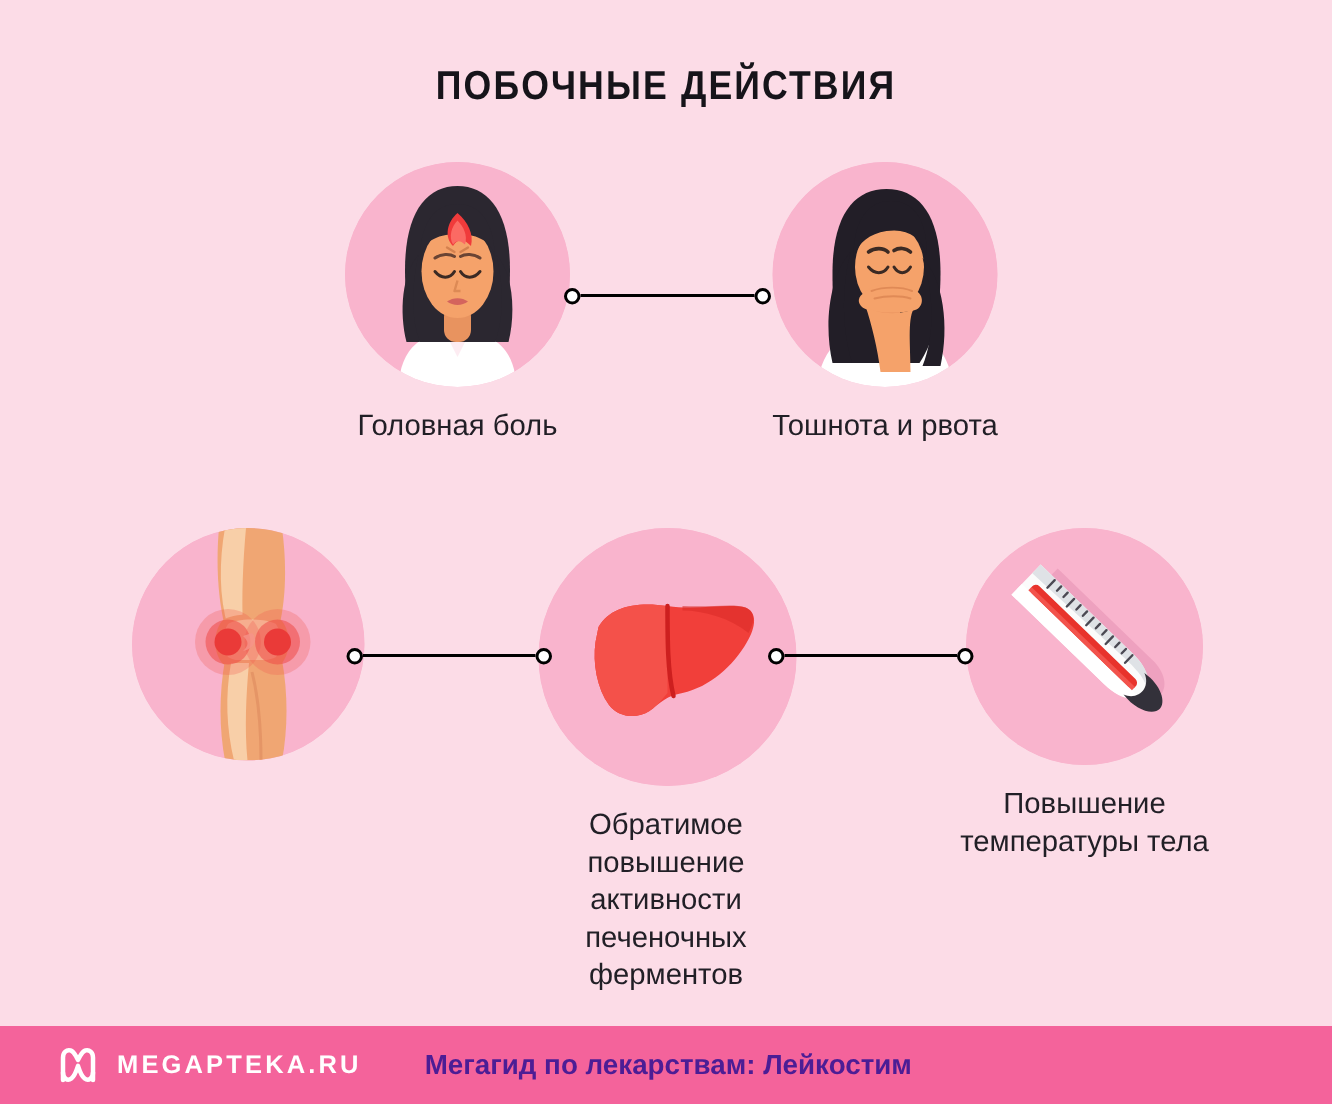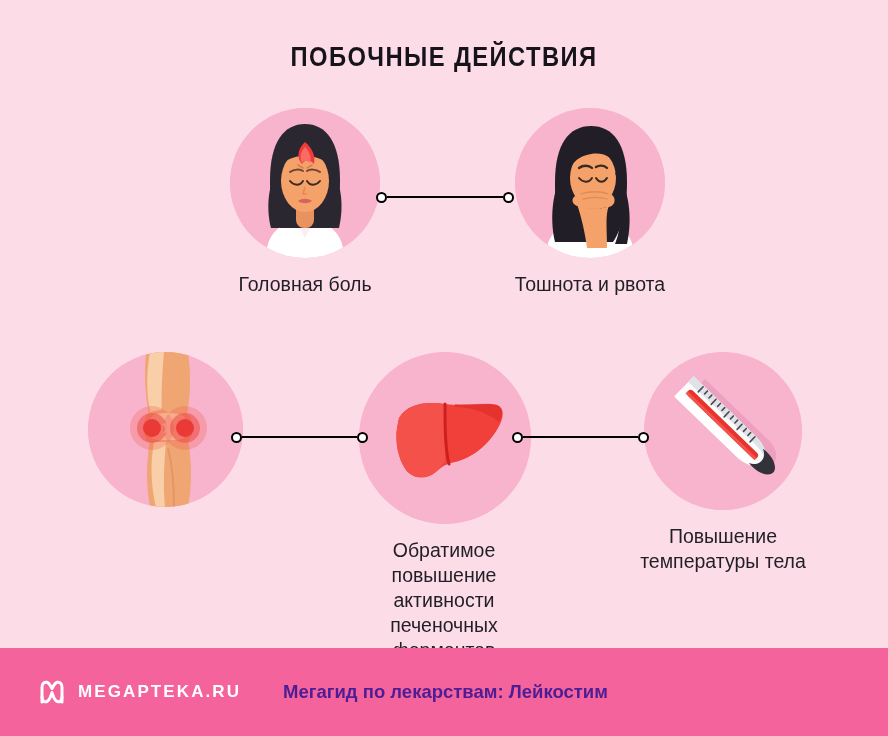--- a/index.html
+++ b/index.html
@@ -91,21 +91,21 @@
     background: #ffffff;
     box-sizing: border-box;
   }
 
   
   .footer {
     position: absolute;
     left: 0;
     bottom: 0;
     width: 888px;
-    height: 88px;
+    height: 52px;
     background: #f4639b;
     display: flex;
     align-items: center;
   }
   .footer-logo-mark {
     margin-left: 38px;
     width: 28px;
     height: 26px;
     flex: 0 0 auto;
   }

